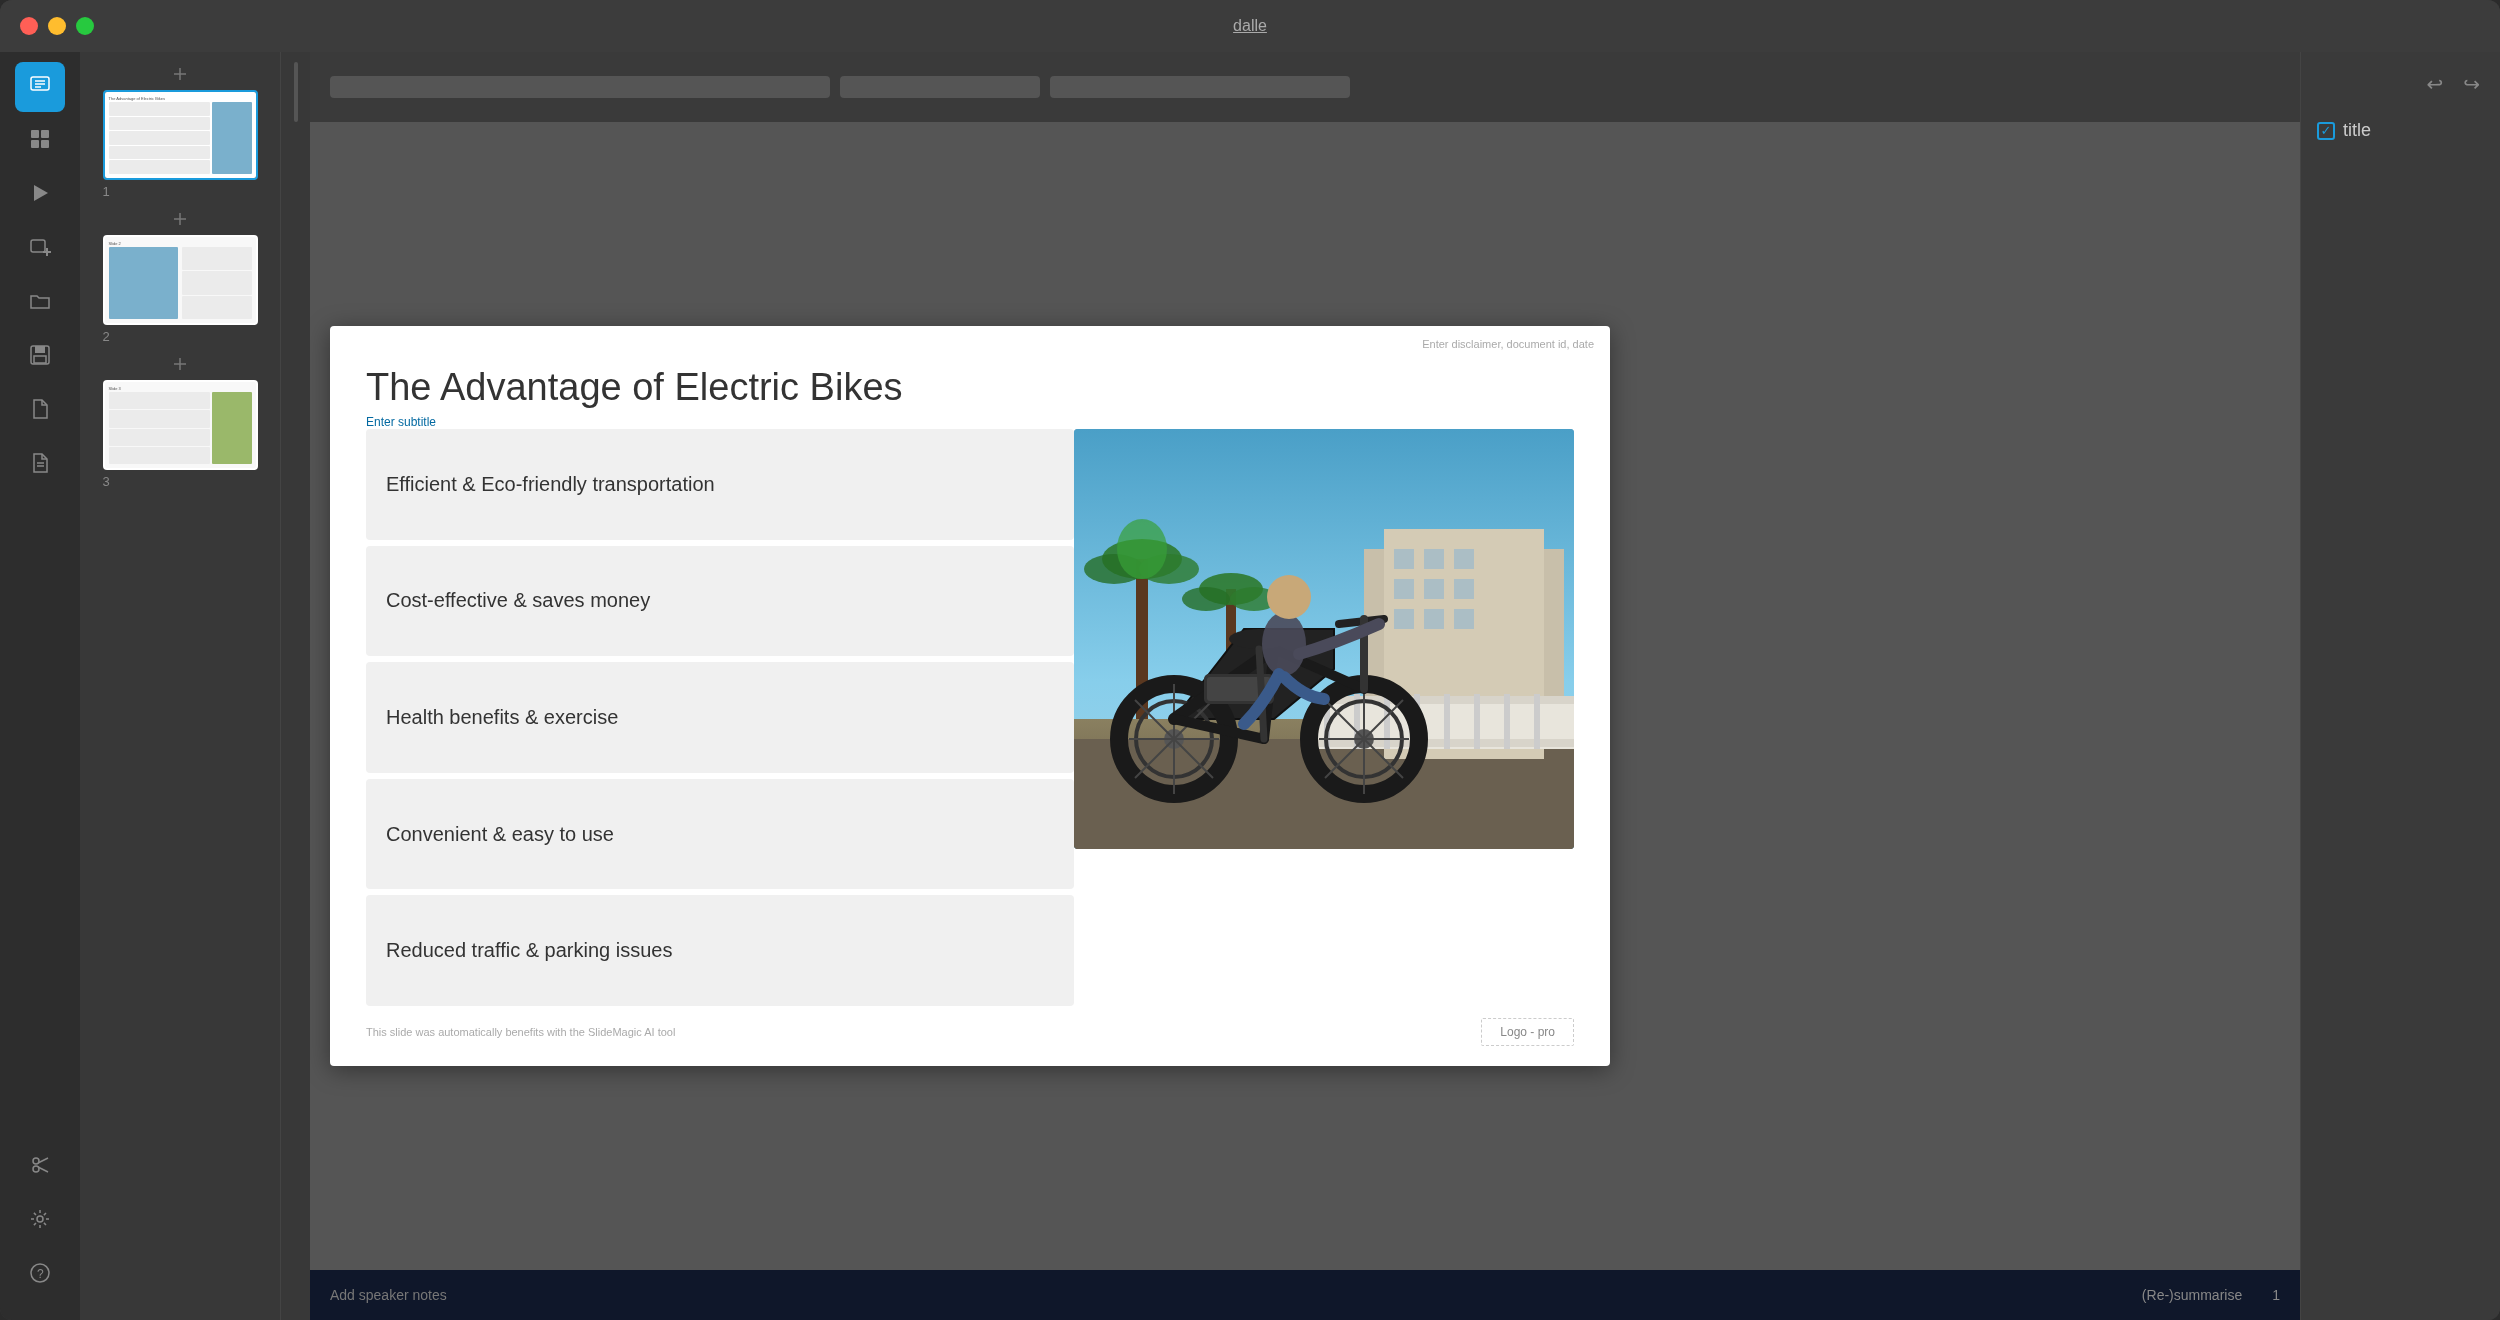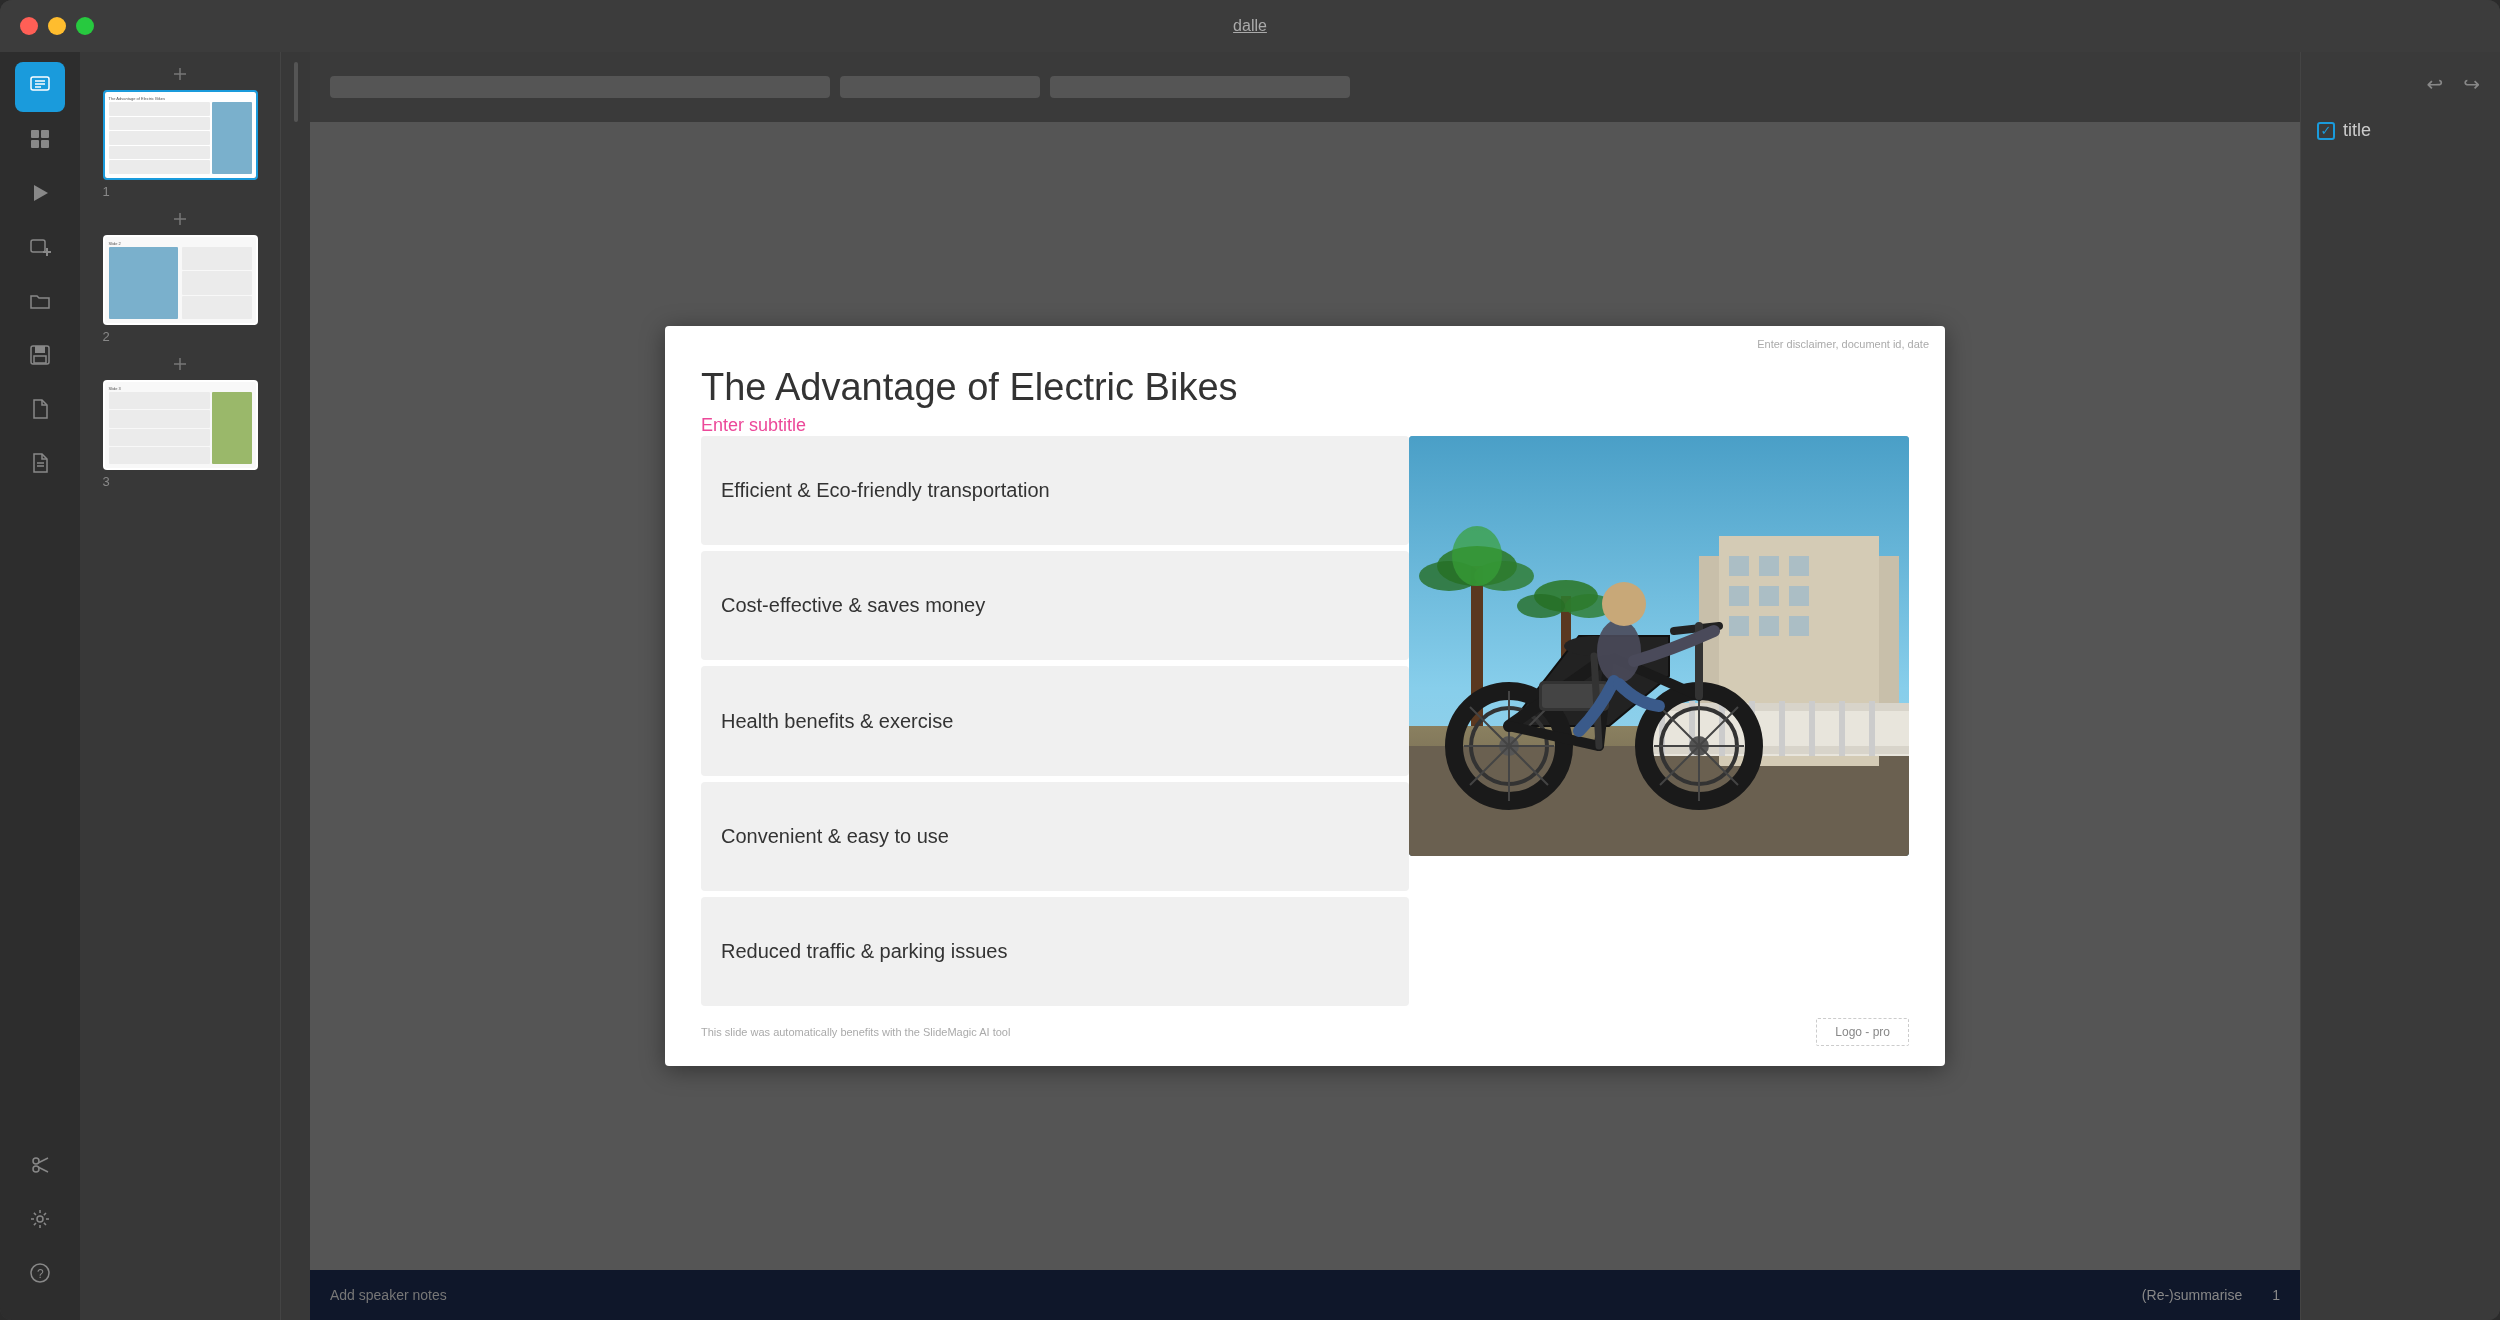--- a/index.html
+++ b/index.html
@@ -197,21 +197,20 @@
       height: 22px;
       border-radius: 4px;
       background: #555;
     }
 
     
     .canvas-area {
       flex: 1;
       display: flex;
       align-items: center;
-      justify-content: center;
       background: #555;
       overflow: hidden;
       padding: 20px;
     }
 
     .slide-canvas {
       width: 1280px;
       height: 740px;
       background: #fff;
       border-radius: 4px;
@@ -237,22 +236,22 @@
     }
 
     .slide-title {
       font-size: 38px;
       font-weight: 300;
       color: #333;
       margin-bottom: 6px;
     }
 
     .slide-subtitle {
-      font-size: 18px;
-      color: #ec4899;
+      font-size: 12px;
+      color: #0369a1;
     }
 
     .slide-body {
       display: flex;
       flex: 1;
       gap: 0;
     }
 
     .bullet-list {
       flex: 1;

